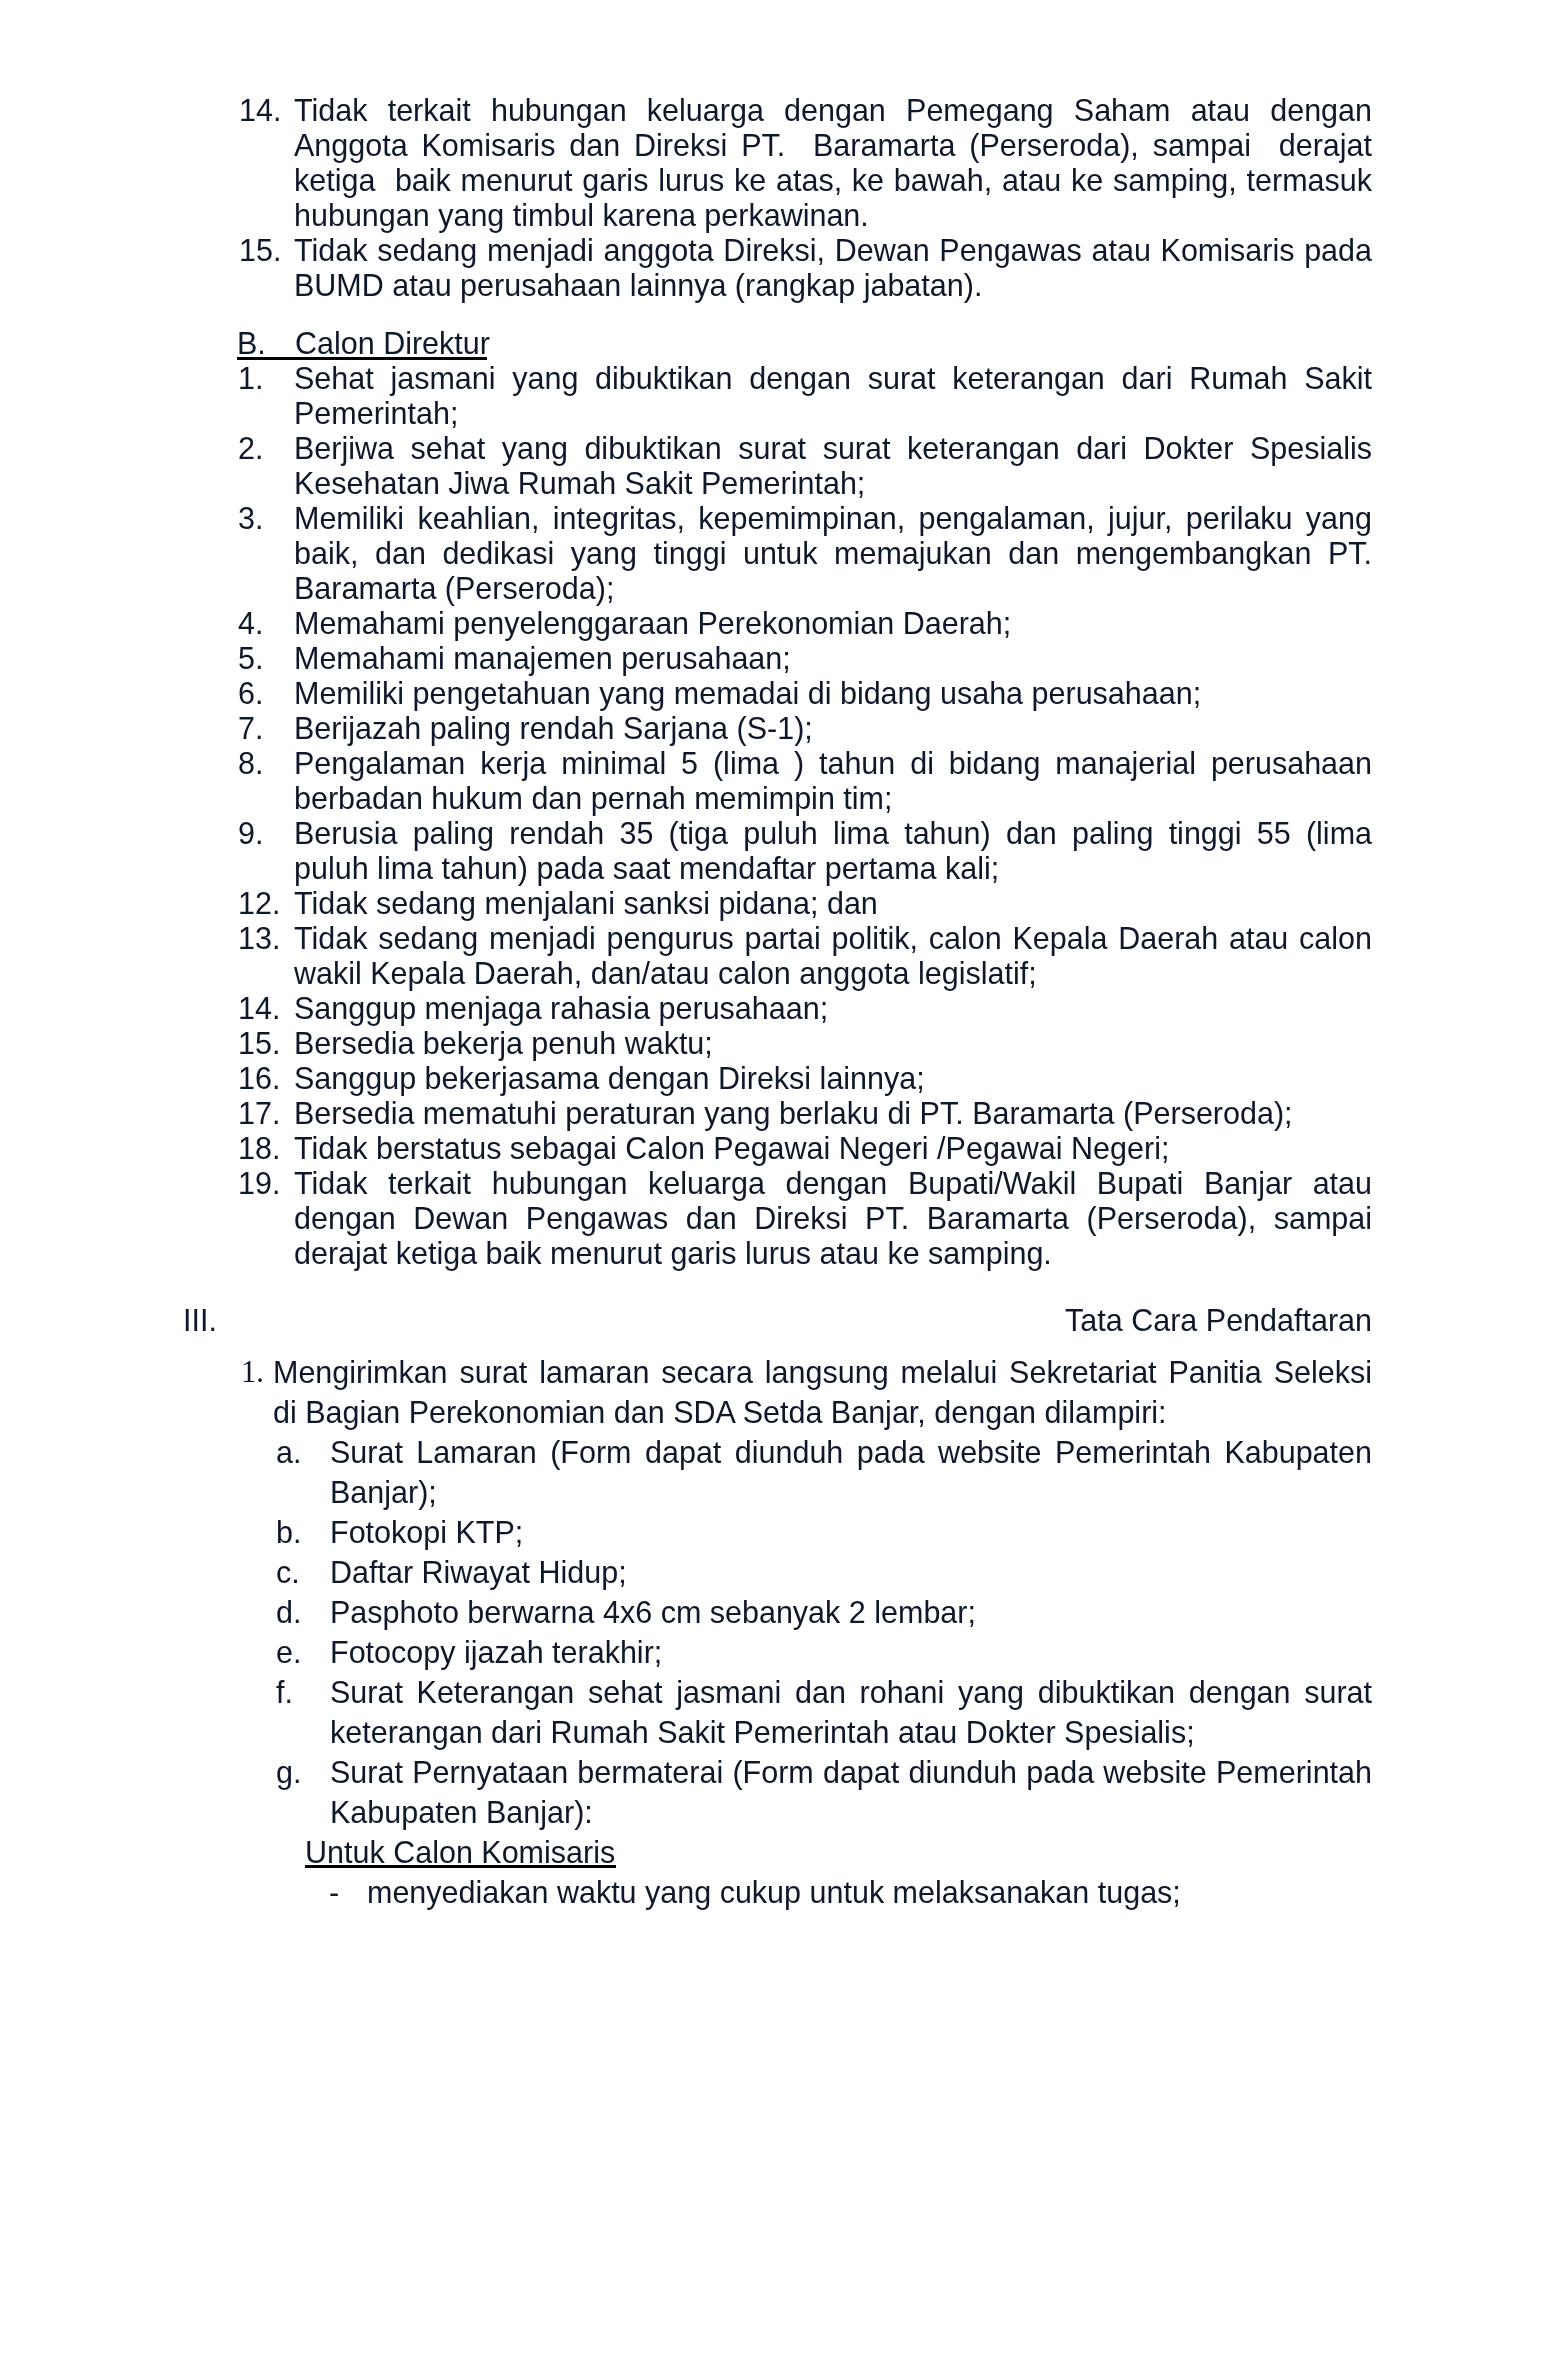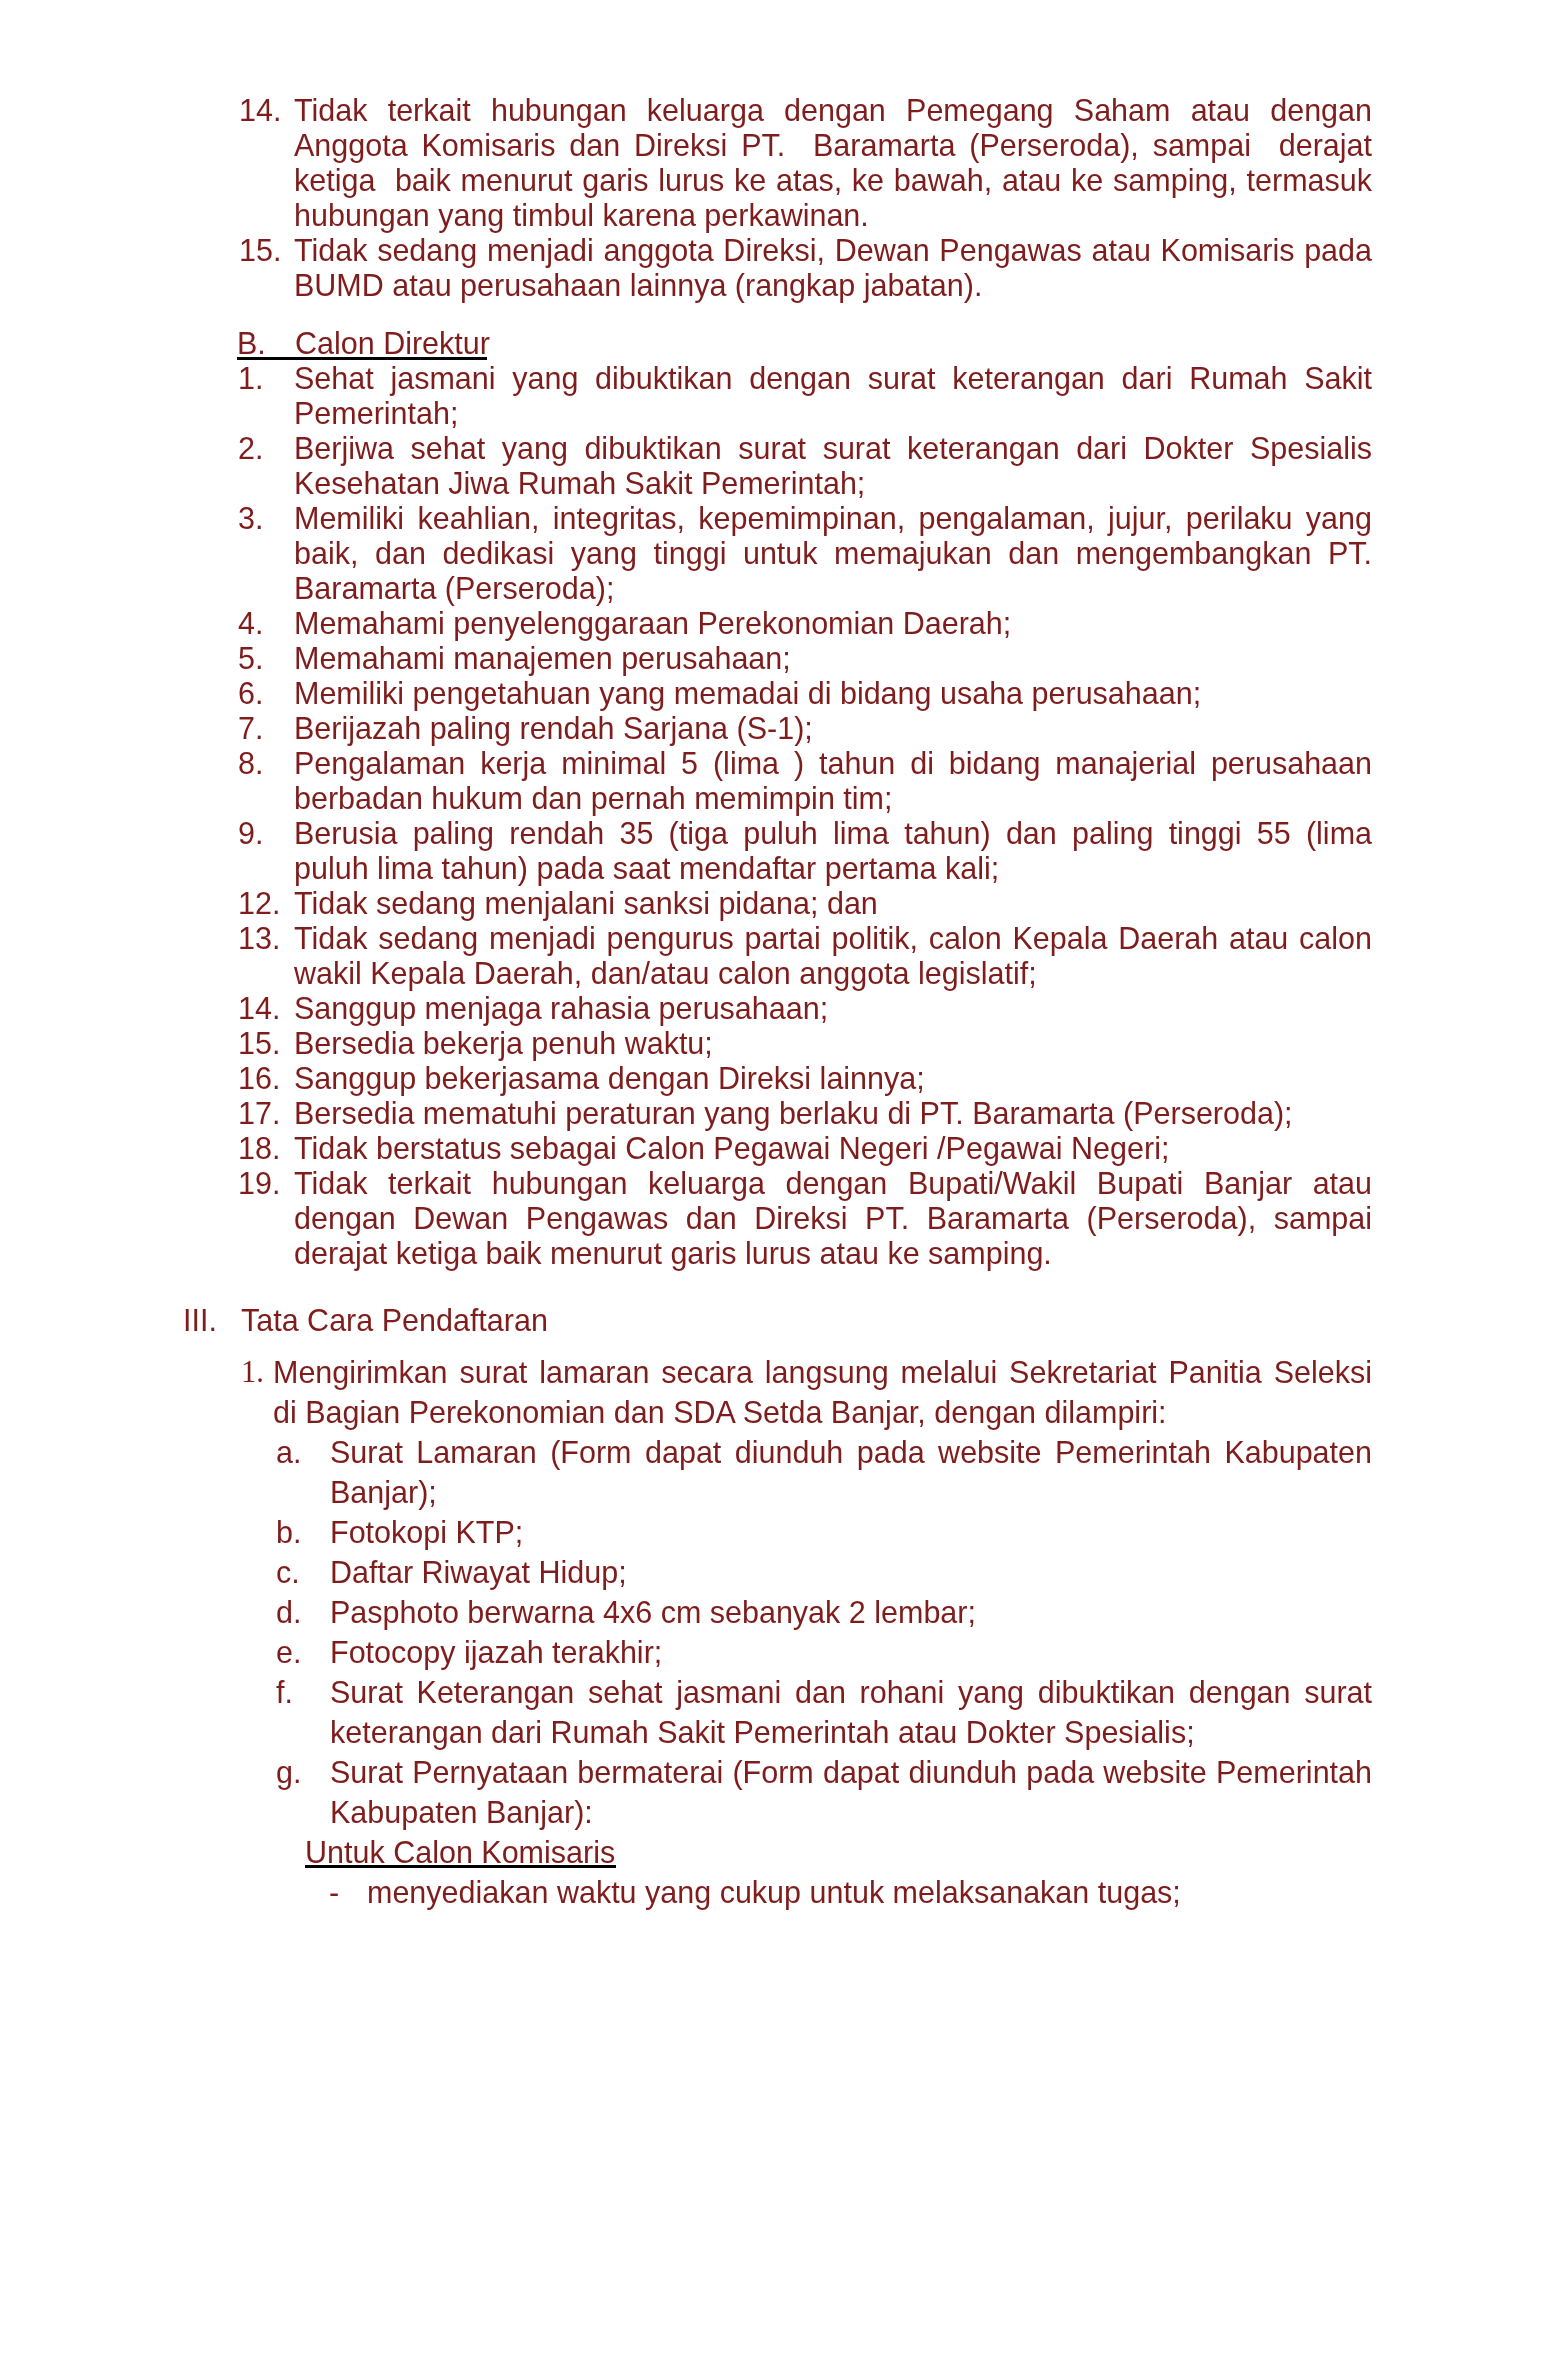--- a/index.html
+++ b/index.html
@@ -3,21 +3,21 @@
 <meta charset="utf-8">
 <style>
   html,body{margin:0;padding:0;background:#e8e8e8;}
   .page{
     position:relative;
     width:1554px;height:2377px;
     background:#ffffff;
     overflow:hidden;
     font-family:"Liberation Sans",sans-serif;
     font-size:30.5px;
-    color:#7f1d1d;
+    color:#0f172a;
   }
   
   .item{position:relative;text-align:justify;}
   .item > .num{position:absolute;left:0;top:0;white-space:nowrap;}
   .item > .txt{display:inline;}
 
   
   .list-a{margin:93px 0 0 239px;width:1133px;line-height:35px;}
   .list-a .item{padding-left:55px;}
 
@@ -25,21 +25,21 @@
   .hb{position:relative;margin:23px 0 0 237px;line-height:35px;width:1135px;}
   .hb .hnum{display:inline-block;width:58px;}
   .bar{position:absolute;height:3px;background:#000;}
   .hb .bar{left:0;top:30.5px;width:250px;}
 
   
   .list-b{margin:0 0 0 238px;width:1134px;line-height:35px;}
   .list-b .item{padding-left:56px;}
 
   
-  .hiii{position:relative;margin:32px 0 0 183px;padding-left:58px;line-height:35px;width:1131px;}
+  .hiii{position:relative;margin:32px 0 0 183px;padding-left:58px;line-height:35px;width:1131px;text-align:right;}
   .hiii .hnum{position:absolute;left:0;top:0;}
 
   
   .sec3{margin:14px 0 0 241px;width:1131px;line-height:40px;}
   .sec3 .item1{padding-left:32px;}
   .sec3 .item1 > .num{font-family:"Liberation Serif",serif;}
   .sublist{margin-left:35px;width:1096px;}
   .sublist .item{padding-left:54px;}
   .komisaris{position:relative;margin-left:64px;width:1042px;line-height:40px;}
   .komisaris .bar{left:0;top:33px;width:311px;}

